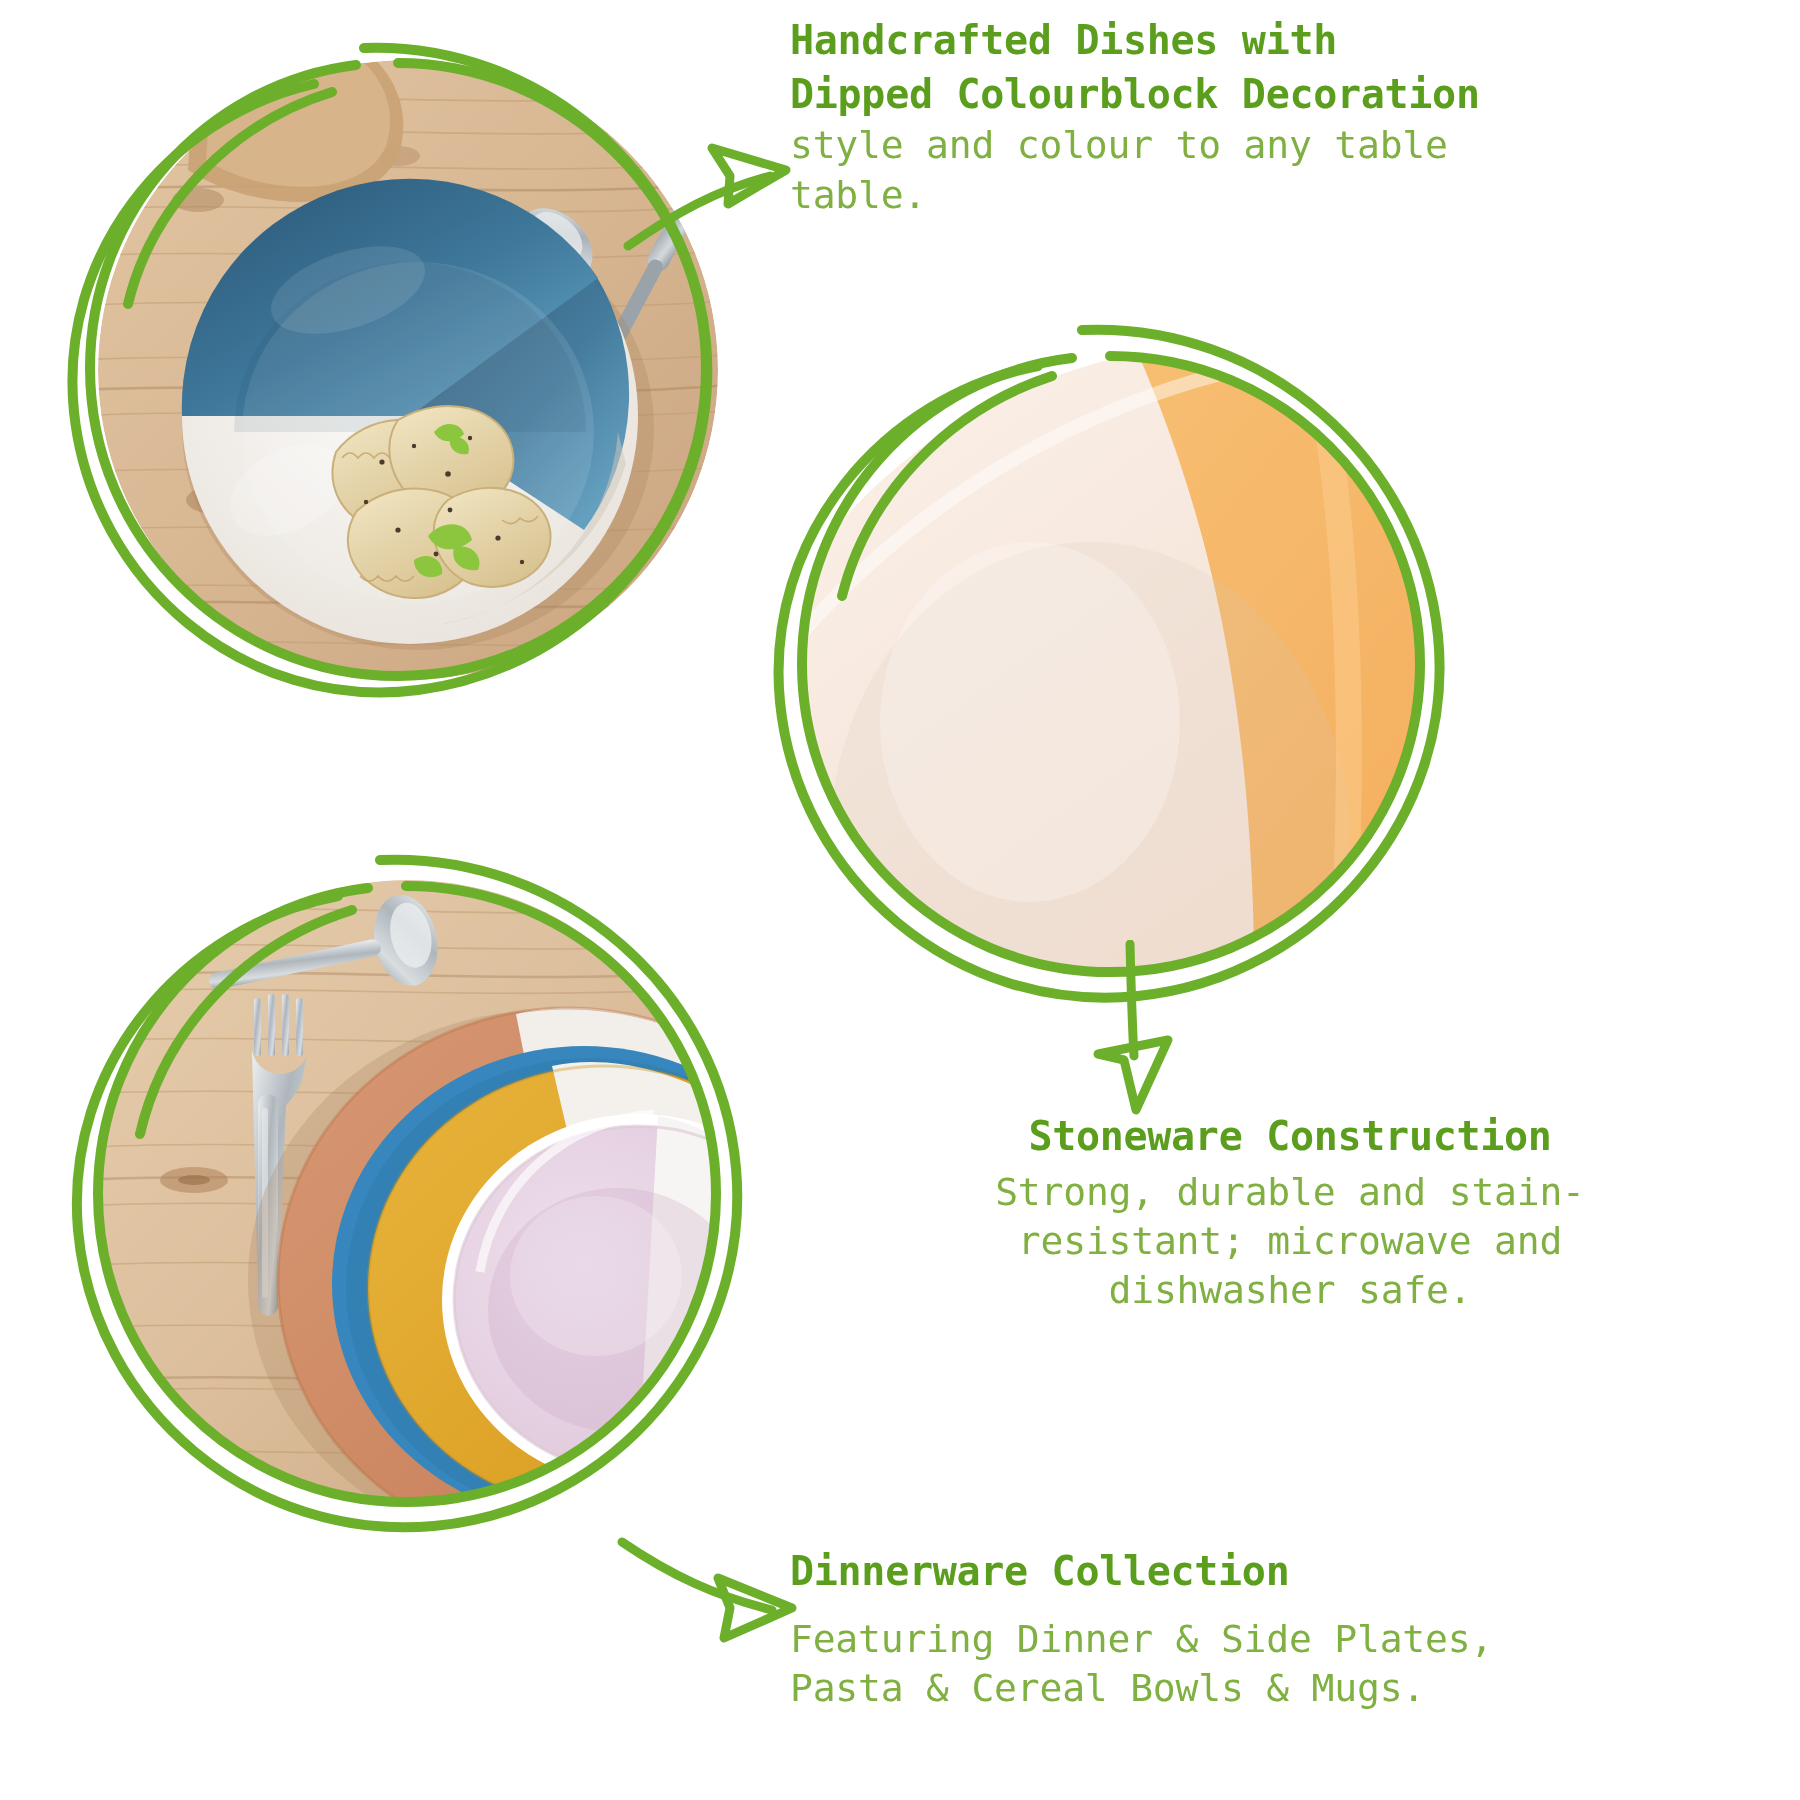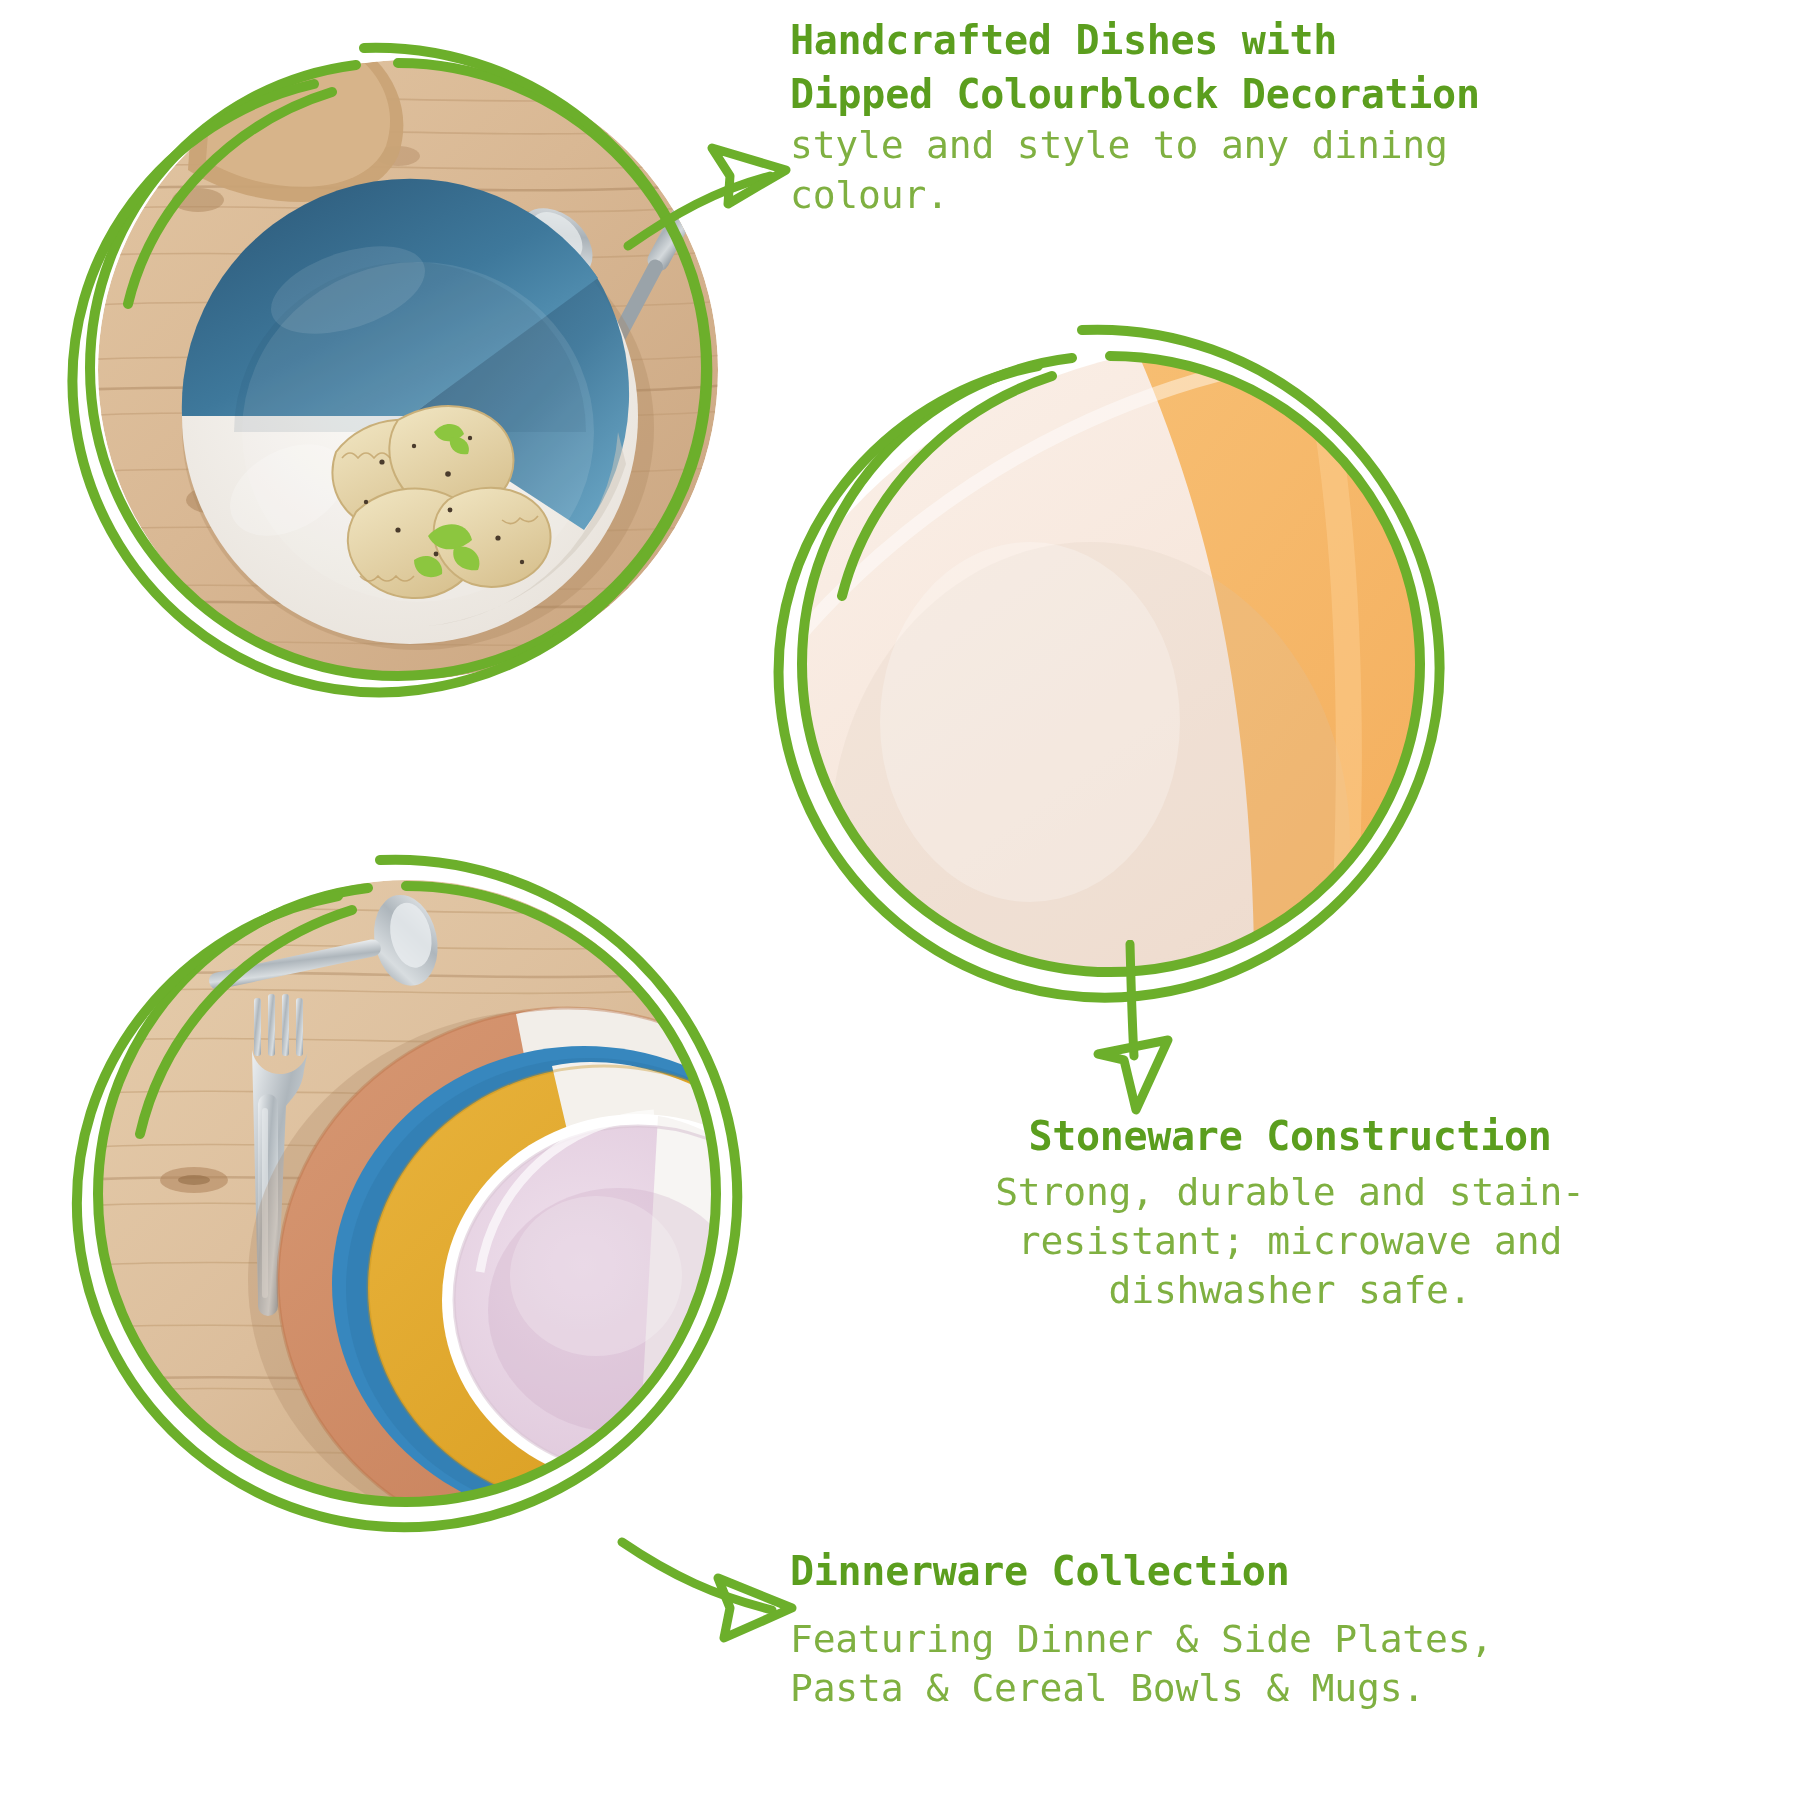--- a/index.html
+++ b/index.html
@@ -362,22 +362,22 @@
   <svg class="sketch" style="left:612px;top:1498px;" width="200" height="150" viewBox="0 0 200 150">
     <g fill="none" stroke="#6CAF2B" stroke-width="9" stroke-linecap="round" stroke-linejoin="round">
       <path d="M10 44 C 60 78, 104 98, 160 112"></path>
       <path name="head" d="M106 80 L 180 110 L 112 140 L 118 110 Z"></path>
     </g>
   </svg>
 
   <div class="textblock tb-right" style="left:790px;top:14px;width:1000px;">
     <div class="heading">Handcrafted Dishes with</div>
     <div class="heading">Dipped Colourblock Decoration</div>
-    <div class="body">style and style to any dining</div>
-    <div class="body">colour.</div>
+    <div class="body">style and colour to any table</div>
+    <div class="body">table.</div>
   </div>
 
   <div class="textblock tb-center" style="left:790px;top:1110px;width:1000px;">
     <div class="heading">Stoneware Construction</div>
     <div class="body" style="margin-top:4px;">Strong, durable and stain-</div>
     <div class="body">resistant; microwave and</div>
     <div class="body">dishwasher safe.</div>
   </div>
 
   <div class="textblock tb-right" style="left:790px;top:1545px;width:1010px;">

